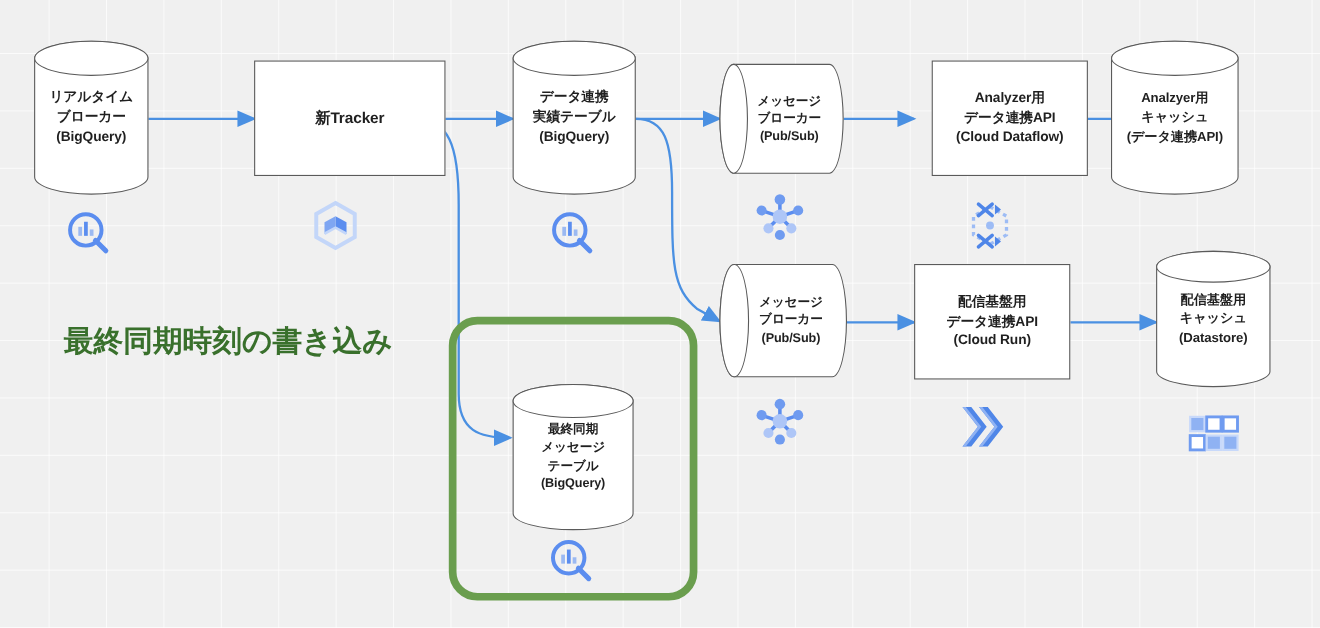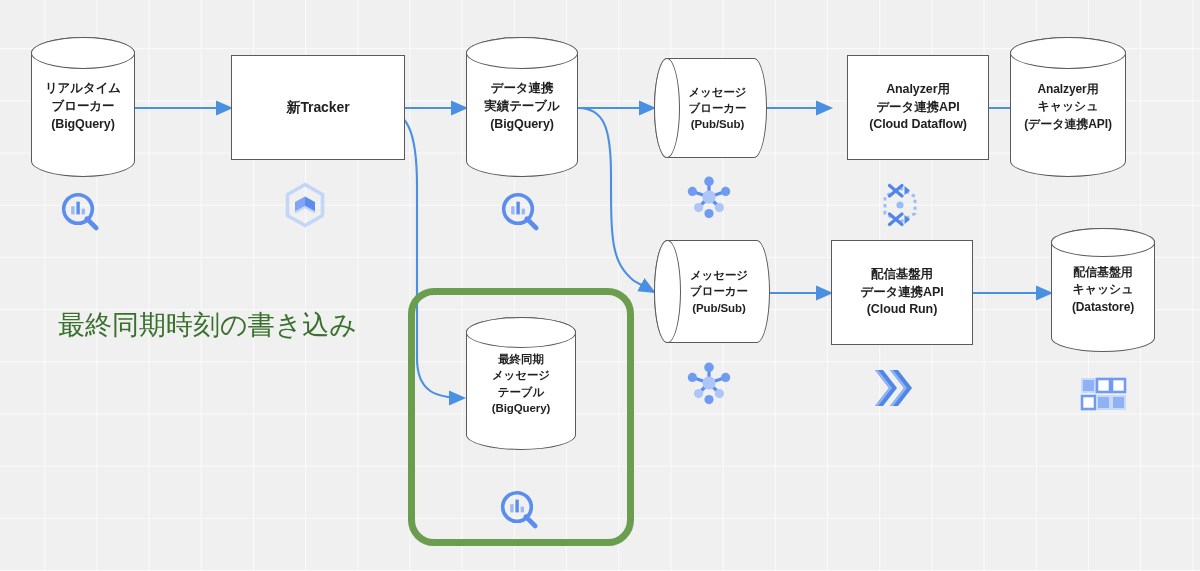--- a/index.html
+++ b/index.html
@@ -90,24 +90,23 @@
   .group-box {
     position:absolute;
     border:7px solid #6a9e4e;
     border-radius:26px;
     box-sizing:border-box;
     background:transparent;
   }
 
   .caption {
     position:absolute;
-    font-weight:normal;
+    font-weight:bold;
     color:#39702c;
     white-space:nowrap;
-    margin-top:15px;
   }
 
   .icon { position:absolute; }
 </style>
 </head>
 <body>
 
 <div id="canvas">
 
   <svg id="wires" viewBox="0 0 1200 571" xmlns="http://www.w3.org/2000/svg">
@@ -322,21 +321,21 @@
 
     <rect x="2" y="2" width="13" height="13" fill="#8fb2f3" stroke="#c8d9fa" stroke-width="2"></rect>
     <rect x="17" y="2" width="13" height="13" fill="#ffffff" stroke="#6f9bf0" stroke-width="2.6"></rect>
     <rect x="32" y="2" width="13" height="13" fill="#ffffff" stroke="#6f9bf0" stroke-width="2.6"></rect>
 
     <rect x="2" y="19" width="13" height="13" fill="#ffffff" stroke="#6f9bf0" stroke-width="2.6"></rect>
     <rect x="17" y="19" width="13" height="13" fill="#8fb2f3" stroke="#c8d9fa" stroke-width="2"></rect>
     <rect x="32" y="19" width="13" height="13" fill="#8fb2f3" stroke="#c8d9fa" stroke-width="2"></rect>
   </svg>
 
-  <div class="node cyl" style="left:466px; top:317px; width:110px; height:133px;">
+  <div class="node cyl" style="left:466px; top:349px; width:110px; height:133px;">
     <div class="body"></div>
     <div class="cap"></div>
     <div class="inner">
       <div class="lbl" style="font-size:11.5px;">
         <div>最終同期</div>
         <div>メッセージ</div>
         <div>テーブル</div>
         <div>(BigQuery)</div>
       </div>
     </div>

